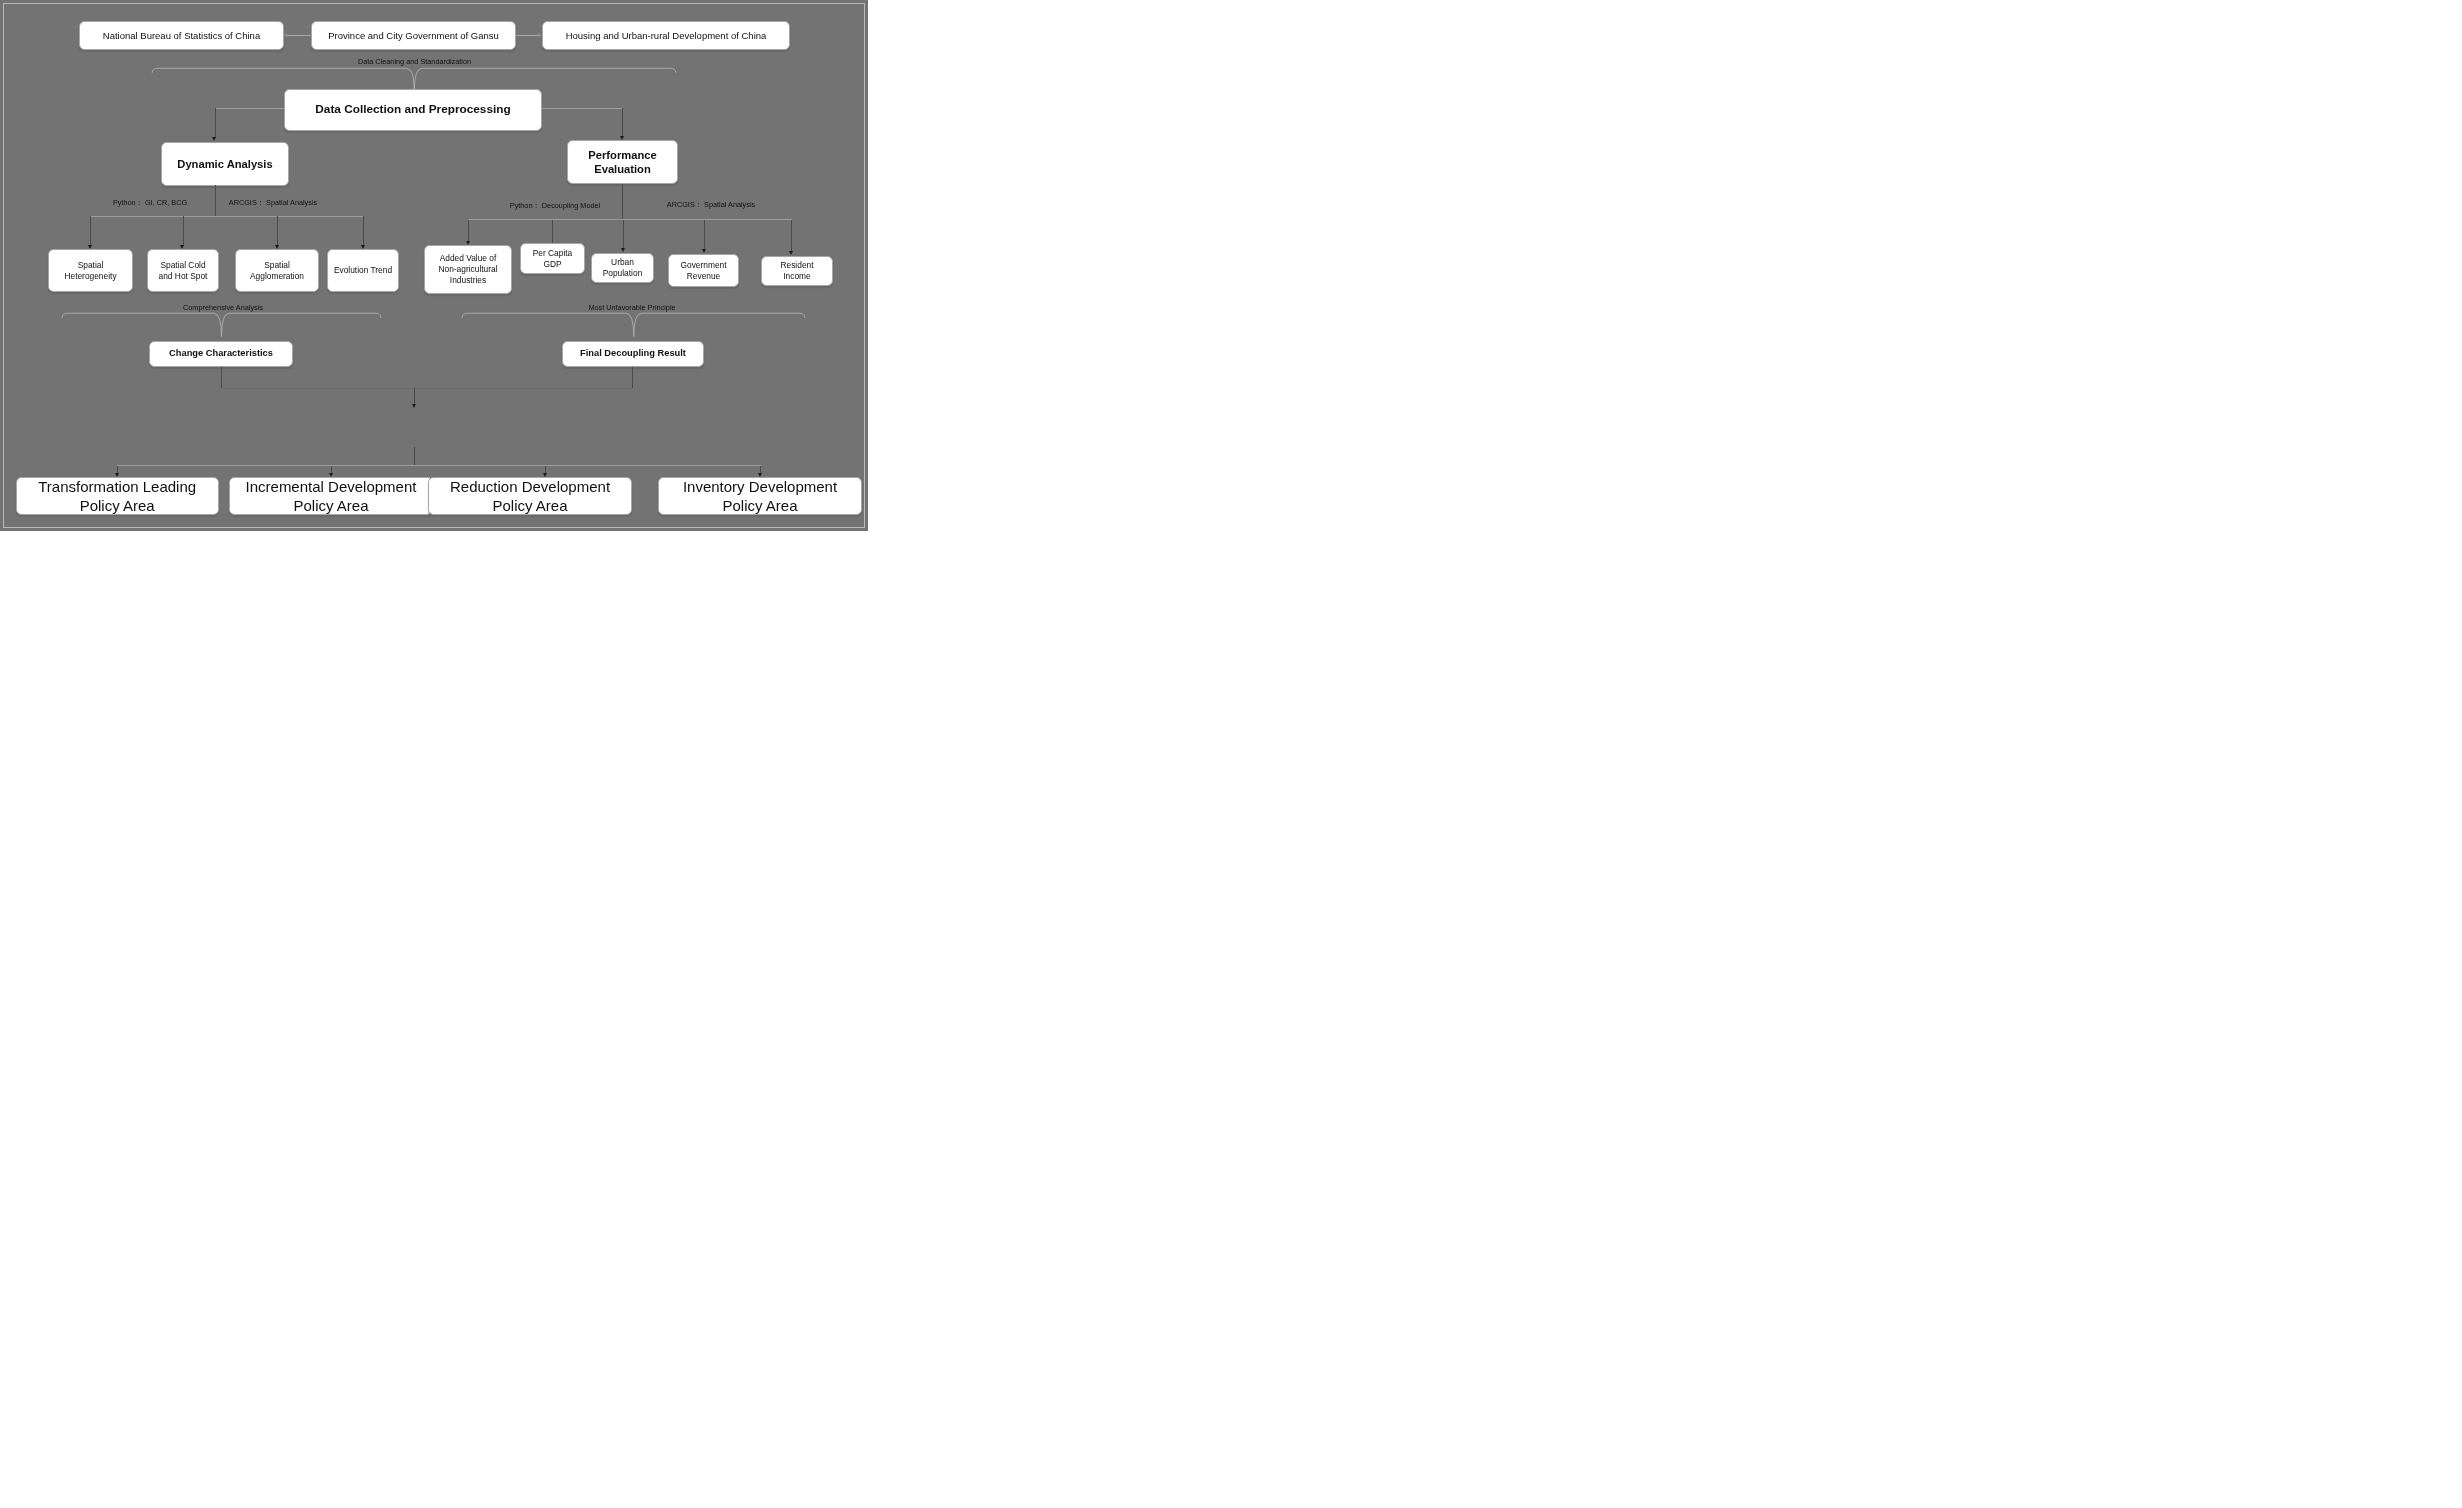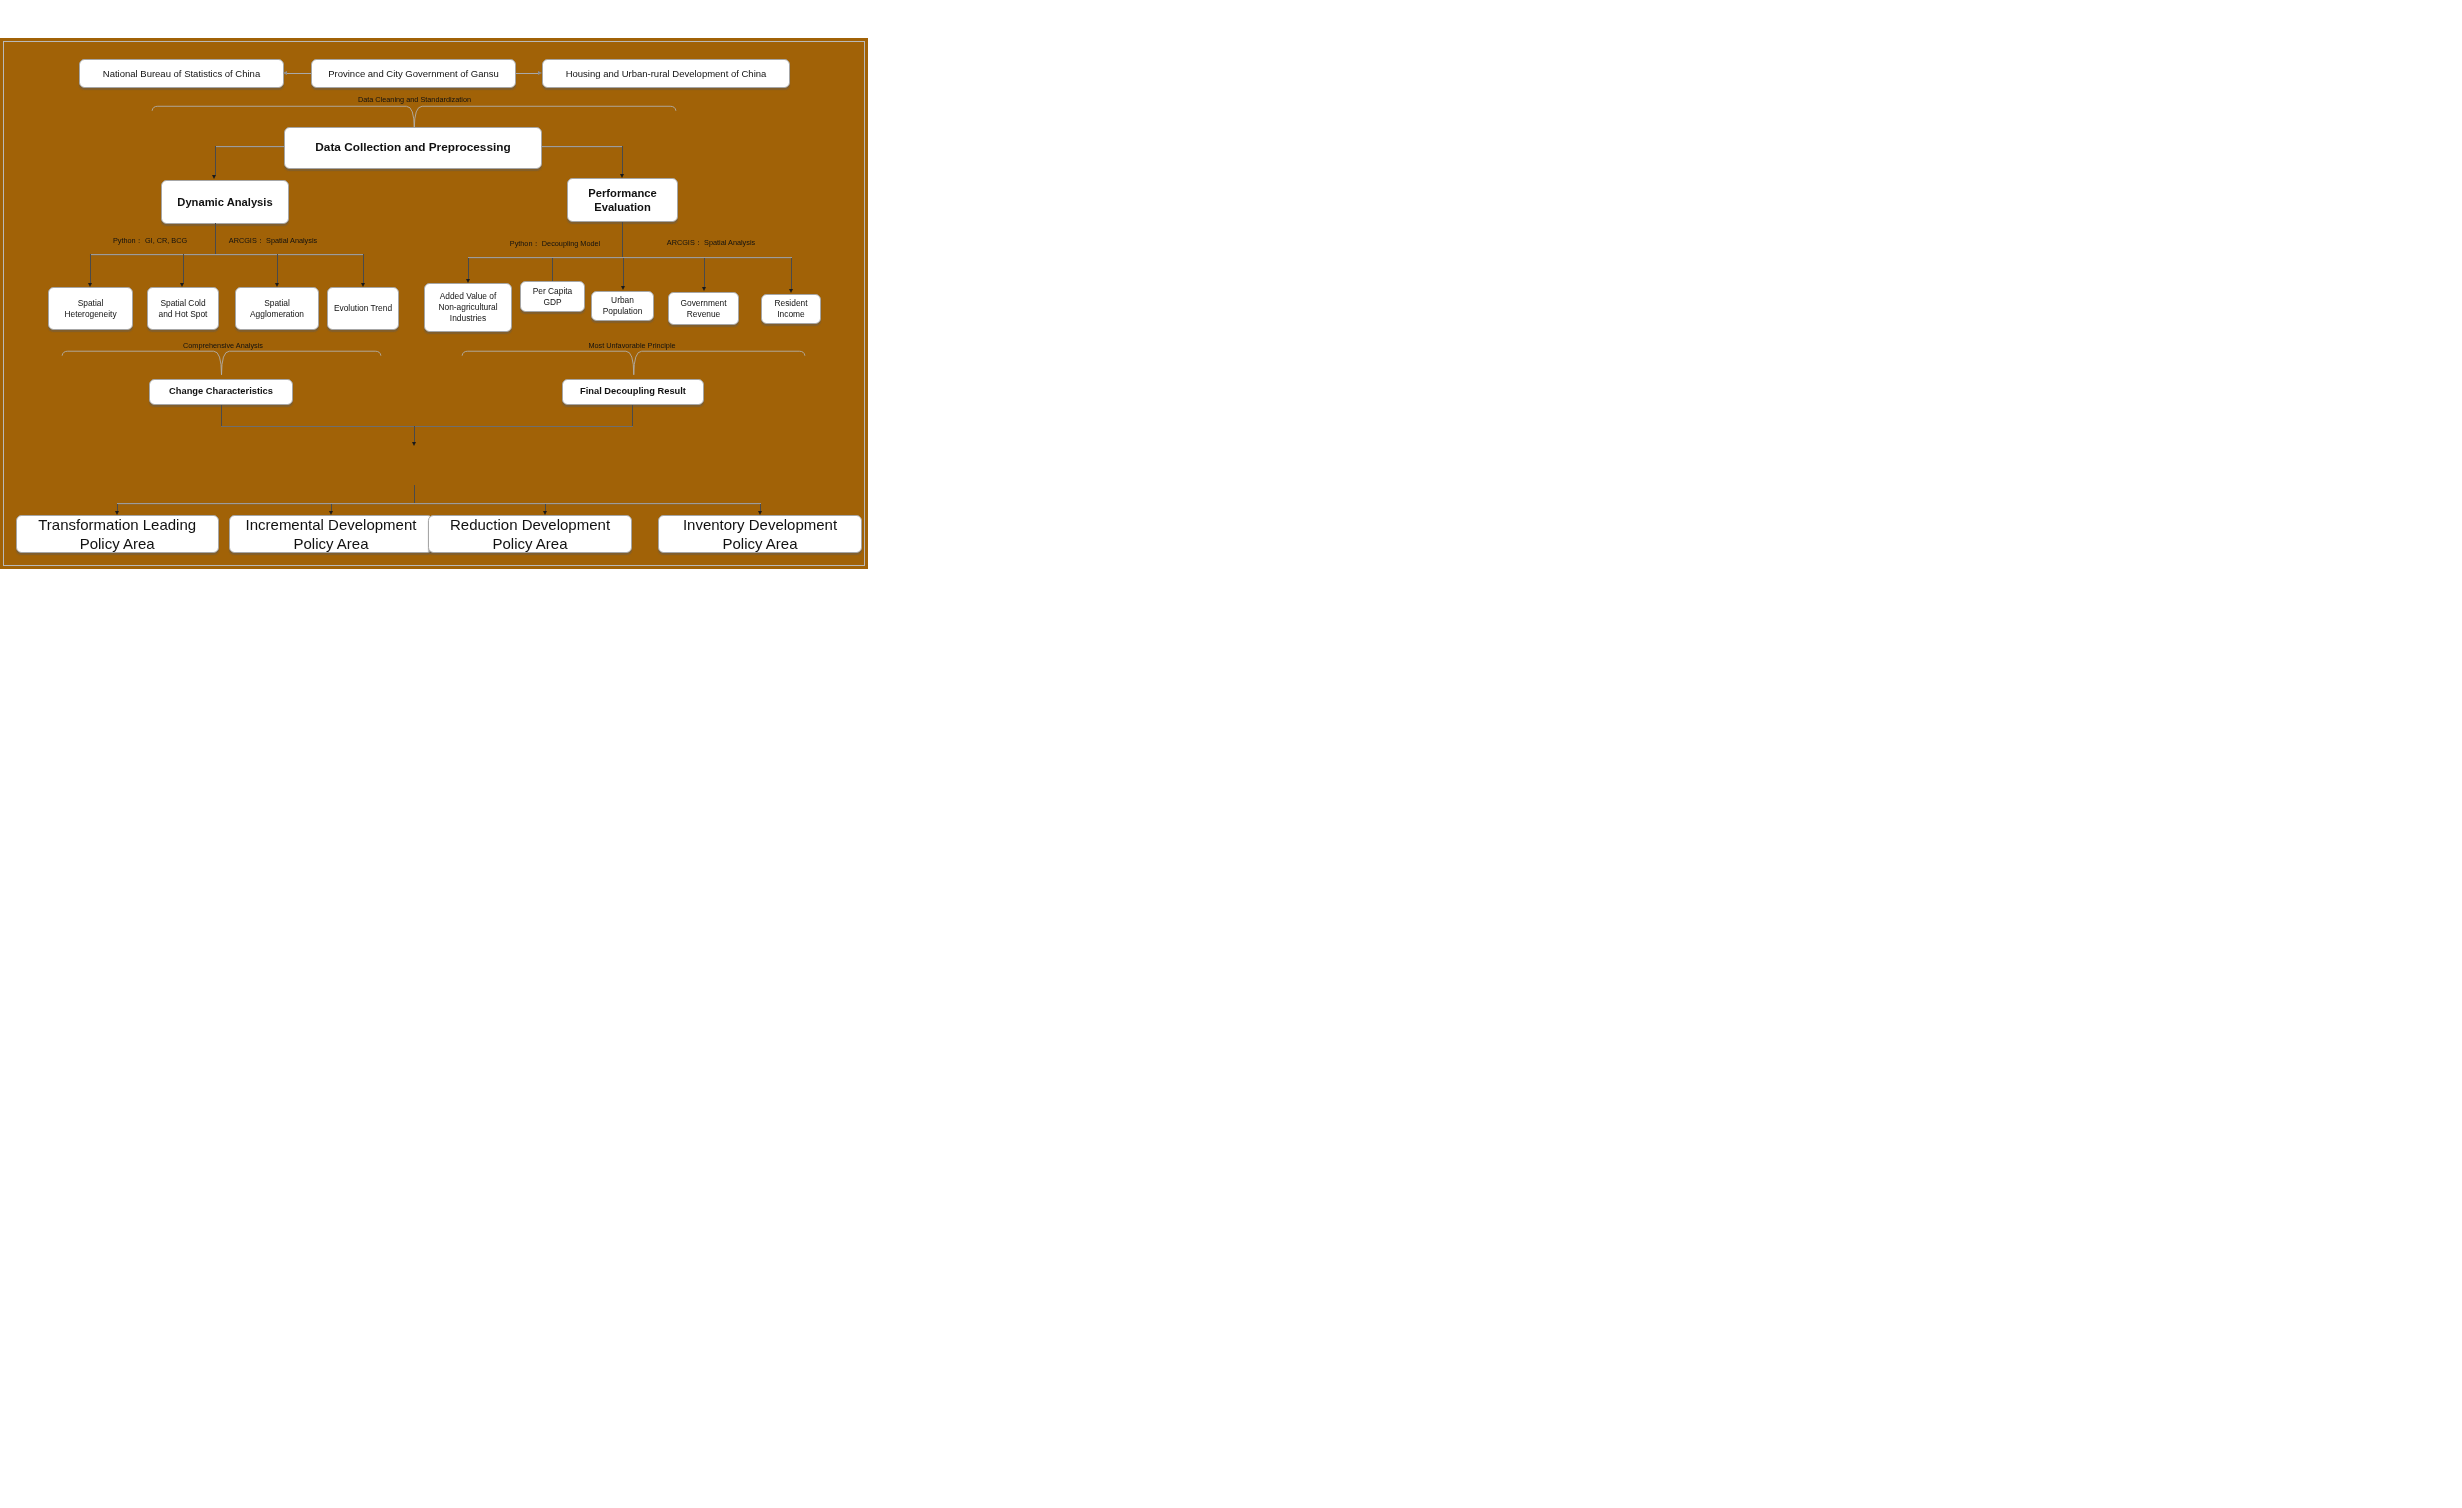--- a/index.html
+++ b/index.html
@@ -1,17 +1,17 @@
 <!DOCTYPE html>
 <html style="font-size:9px"><head>
 <meta charset="utf-8">
 <style>
   html,body{margin:0;padding:0;background:#ffffff;}
   body{font-family:"Liberation Sans", sans-serif;color:#111;}
-  .canvas{position:relative;width:868px;height:531px;background:#a16207;overflow:hidden;margin-top:38px;}
+  .canvas{position:relative;width:868px;height:531px;background:#737373;overflow:hidden;}
   .frame{position:absolute;left:3.4px;top:3.4px;right:3.4px;bottom:3.4px;border:0.6px solid #b9b9b9;}
   .node{
     position:absolute;background:#fff;border:0.8px solid #a6a6a6;border-radius:5.6px;
     display:flex;align-items:center;justify-content:center;text-align:center;
     box-sizing:border-box;padding:1.7px 4.5px;line-height:1.28;
     box-shadow:0 1.7px 1.1px -0.6px rgba(90,90,90,.45);
   }
   .fs17{font-size:9.5px;} .fs16{font-size:15px;} .fs15{font-size:8.4px;}
   .big{font-size:11.8px;font-weight:bold;}
   .mid{font-size:11.2px;font-weight:bold;}
@@ -89,21 +89,21 @@
   <div class="arrow-down" style="left:621px;top:248px"></div>
   <div class="vline" style="left:704px;top:220px;height:30px"></div>
   <div class="arrow-down" style="left:702px;top:249px"></div>
   <div class="vline" style="left:791px;top:220px;height:31px"></div>
   <div class="arrow-down" style="left:789px;top:251px"></div>
 
   <div class="node fs15" style="left:424px;top:245px;width:88px;height:49px">Added Value of Non-agricultural Industries</div>
   <div class="node fs15" style="left:520px;top:243px;width:65px;height:31px">Per Capita GDP</div>
   <div class="node fs15" style="left:591px;top:253px;width:63px;height:30px">Urban Population</div>
   <div class="node fs15" style="left:668px;top:254px;width:71px;height:33px">Government Revenue</div>
-  <div class="node fs15" style="left:761px;top:256px;width:60px;height:30px">Resident Income</div>
+  <div class="node fs15" style="left:761px;top:256px;width:72px;height:30px">Resident Income</div>
 
   <div class="lbl" style="left:167px;top:303px;width:112px">Comprehensive Analysis</div>
   <svg class="brace" style="left:61px;top:312px" width="321" height="26" viewBox="0 0 572 46">
     <path d="M2,10 Q3,2 12,2 H272 Q286,2 286,44 Q286,2 300,2 H560 Q569,2 570,10"></path>
   </svg>
   <div class="lbl" style="left:576px;top:303px;width:112px">Most Unfavorable Principle</div>
   <svg class="brace" style="left:461px;top:312px" width="345" height="26" viewBox="0 0 615 46">
     <path d="M2,10 Q3,2 12,2 H294 Q308,2 308,44 Q308,2 322,2 H603 Q612,2 613,10"></path>
   </svg>
 

